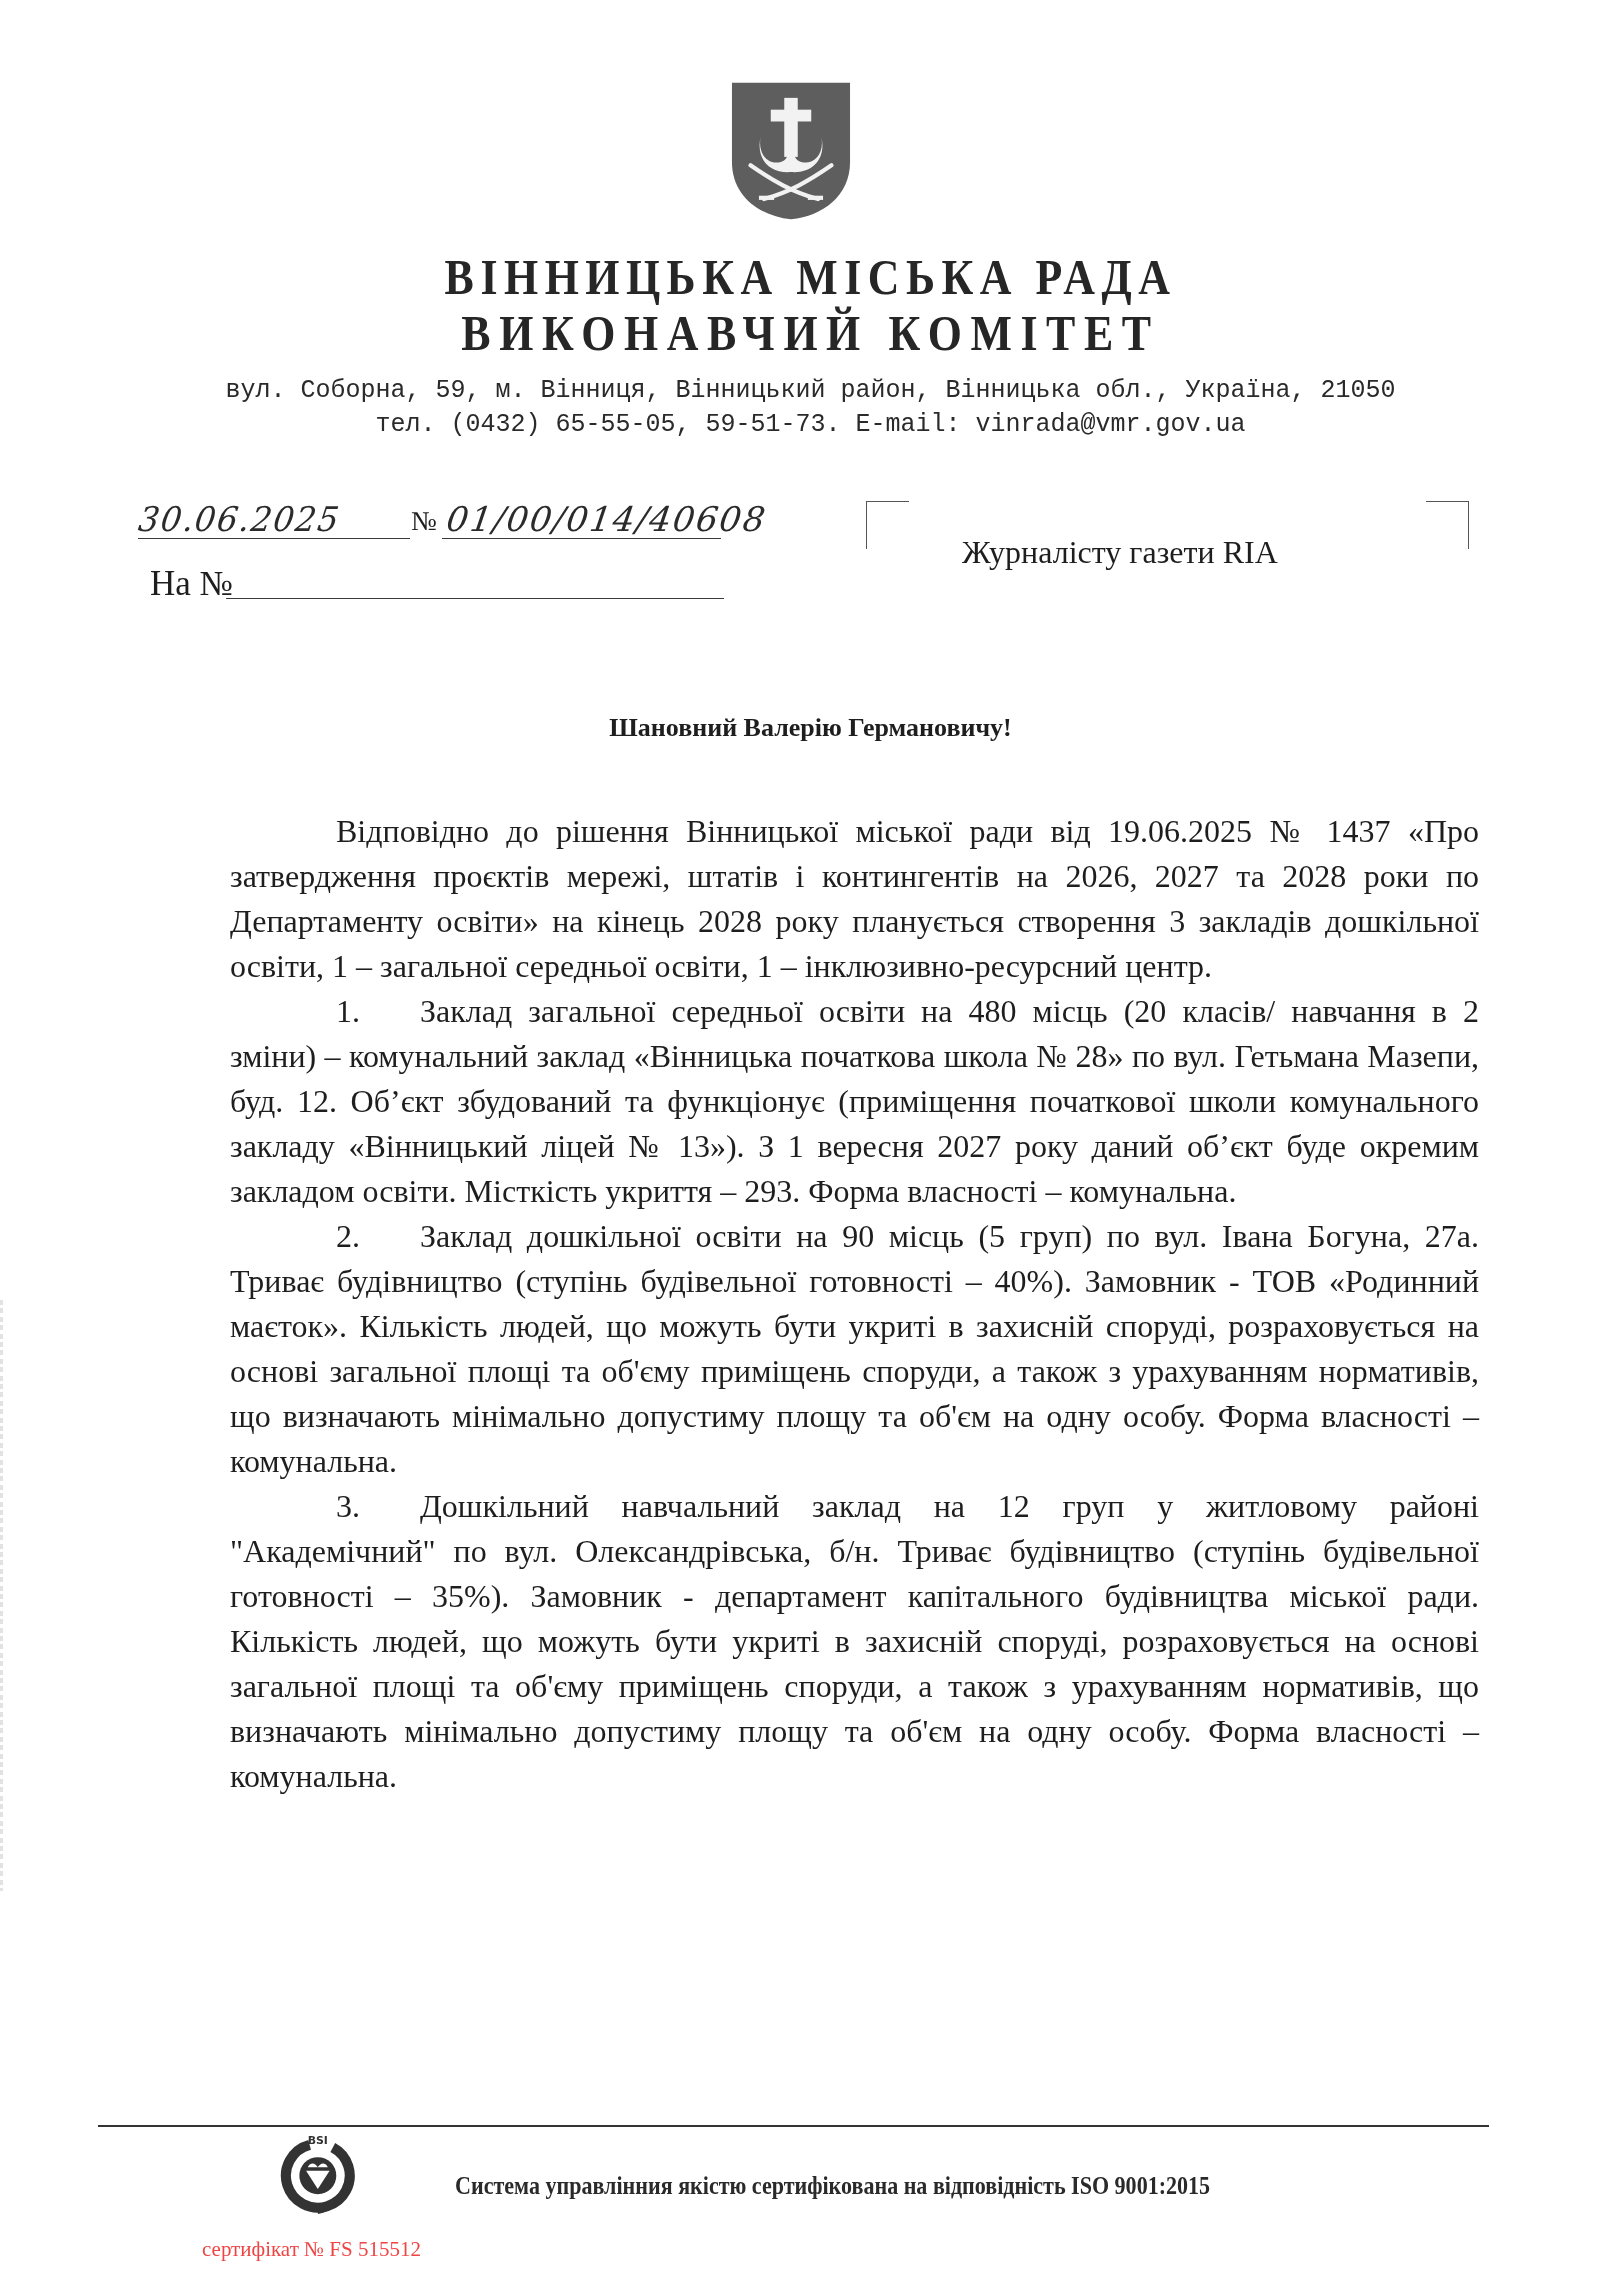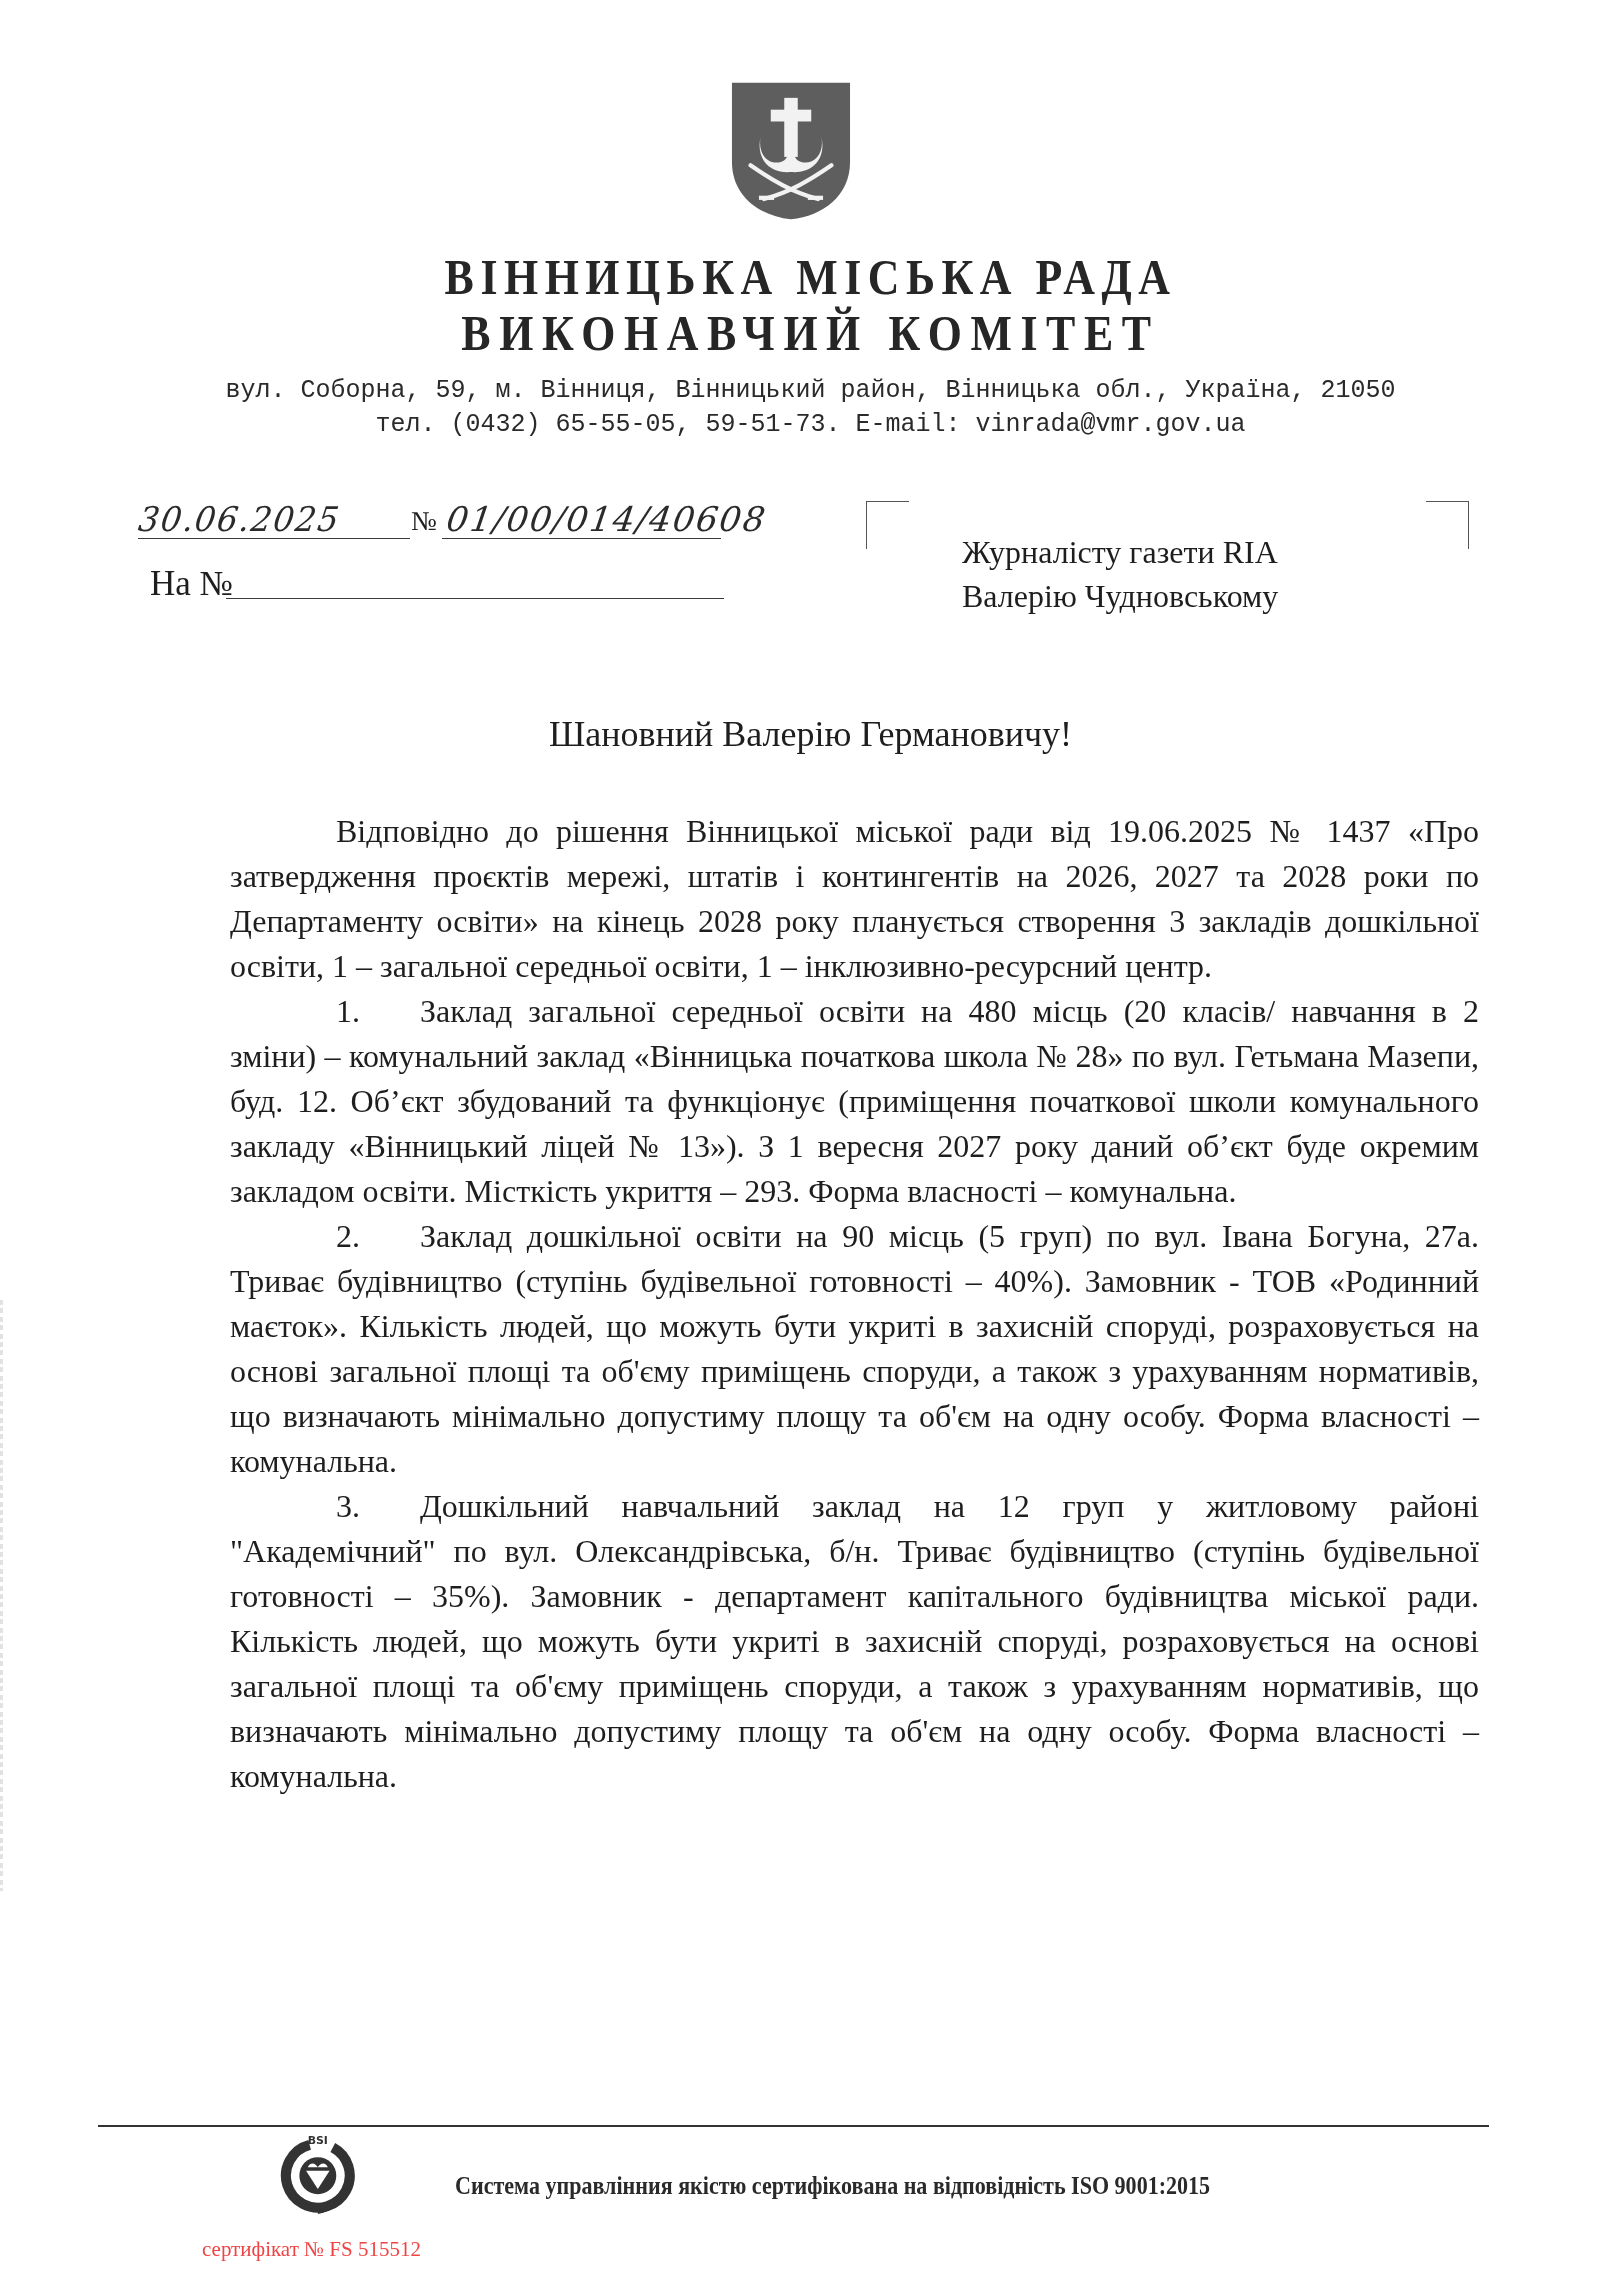--- a/index.html
+++ b/index.html
@@ -31,21 +31,21 @@
 
   .reply-label { left: 150px; top: 564px; font-size: 35px; }
   .reply-line { left: 226px; top: 598px; width: 498px; height: 0; border-bottom: 1.7px solid #3a3a3a; }
 
   
   .br-left { left: 866px; top: 501px; width: 42px; height: 47px; border-left: 1.7px solid #555; border-top: 1.7px solid #555; }
   .br-right { left: 1426px; top: 501px; width: 42px; height: 47px; border-right: 1.7px solid #555; border-top: 1.7px solid #555; }
 
   .recipient { left: 962px; top: 530px; font-size: 32px; line-height: 44px; }
 
-  .greeting { left: 0; width: 1621px; top: 713px; text-align: center; font-size: 36px; }
+  .greeting { left: 0; width: 1621px; top: 713px; text-align: center; font-size: 26px; font-weight: bold; }
 
   .body-text { left: 230px; top: 809px; width: 1249px; font-size: 32px; line-height: 45px; text-align: justify; }
   .body-text p { margin: 0; text-indent: 106px; }
   .body-text p.item { text-indent: 106px; }
   .body-text .num { display: inline-block; width: 84px; text-indent: 0; }
 
   .footer-rule { left: 98px; top: 2125px; width: 1391px; height: 0; border-top: 2.5px solid #333; }
   .bsi { left: 279px; top: 2132px; width: 81px; height: 84px; }
   .iso-text { left: 455px; top: 2172px; font-size: 24.5px; font-weight: bold; color: #2a2a2a; transform: scaleX(0.9); transform-origin: left; }
   .cert { left: 202px; top: 2237px; font-size: 21px; color: #ef4444; }
@@ -80,21 +80,20 @@
 <div class="abs num-line"></div>
 <div class="abs hand num-val">01/00/014/40608</div>
 
 <div class="abs serif reply-label">На №</div>
 <div class="abs reply-line"><span></span></div>
 
 <div class="abs br-left"></div>
 <div class="abs br-right"></div>
 <div class="abs serif recipient">
   <div>Журналісту газети RIA</div>
-  <div>Валерію Чудновському</div>
 </div>
 
 <div class="abs serif greeting">Шановний Валерію Германовичу!</div>
 
 <div class="abs serif body-text">
   <p>Відповідно до рішення Вінницької міської ради від 19.06.2025 № 1437 «Про затвердження проєктів мережі, штатів і контингентів на 2026, 2027 та 2028 роки по Департаменту освіти» на кінець 2028 року планується створення 3 закладів дошкільної освіти, 1 – загальної середньої освіти, 1 – інклюзивно-ресурсний центр.</p>
   <p class="item"><span class="num">1.</span><span>Заклад загальної середньої освіти на 480 місць (20 класів/ навчання в 2 зміни) – комунальний заклад «Вінницька початкова школа № 28» по вул. Гетьмана Мазепи, буд. 12. Об’єкт збудований та функціонує (приміщення початкової школи комунального закладу «Вінницький ліцей № 13»). З 1 вересня 2027 року даний об’єкт буде окремим закладом освіти. Місткість укриття – 293. Форма власності – комунальна.</span></p>
   <p class="item"><span class="num">2.</span><span>Заклад дошкільної освіти на 90 місць (5 груп) по вул. Івана Богуна, 27а. Триває будівництво (ступінь будівельної готовності – 40%). Замовник - ТОВ «Родинний маєток». Кількість людей, що можуть бути укриті в захисній споруді, розраховується на основі загальної площі та об'єму приміщень споруди, а також з урахуванням нормативів, що визначають мінімально допустиму площу та об'єм на одну особу. Форма власності – комунальна.</span></p>
   <p class="item"><span class="num">3.</span><span>Дошкільний навчальний заклад на 12 груп у житловому районі "Академічний" по вул. Олександрівська, б/н. Триває будівництво (ступінь будівельної готовності – 35%). Замовник - департамент капітального будівництва міської ради. Кількість людей, що можуть бути укриті в захисній споруді, розраховується на основі загальної площі та об'єму приміщень споруди, а також з урахуванням нормативів, що визначають мінімально допустиму площу та об'єм на одну особу. Форма власності – комунальна.</span></p>
 </div>

